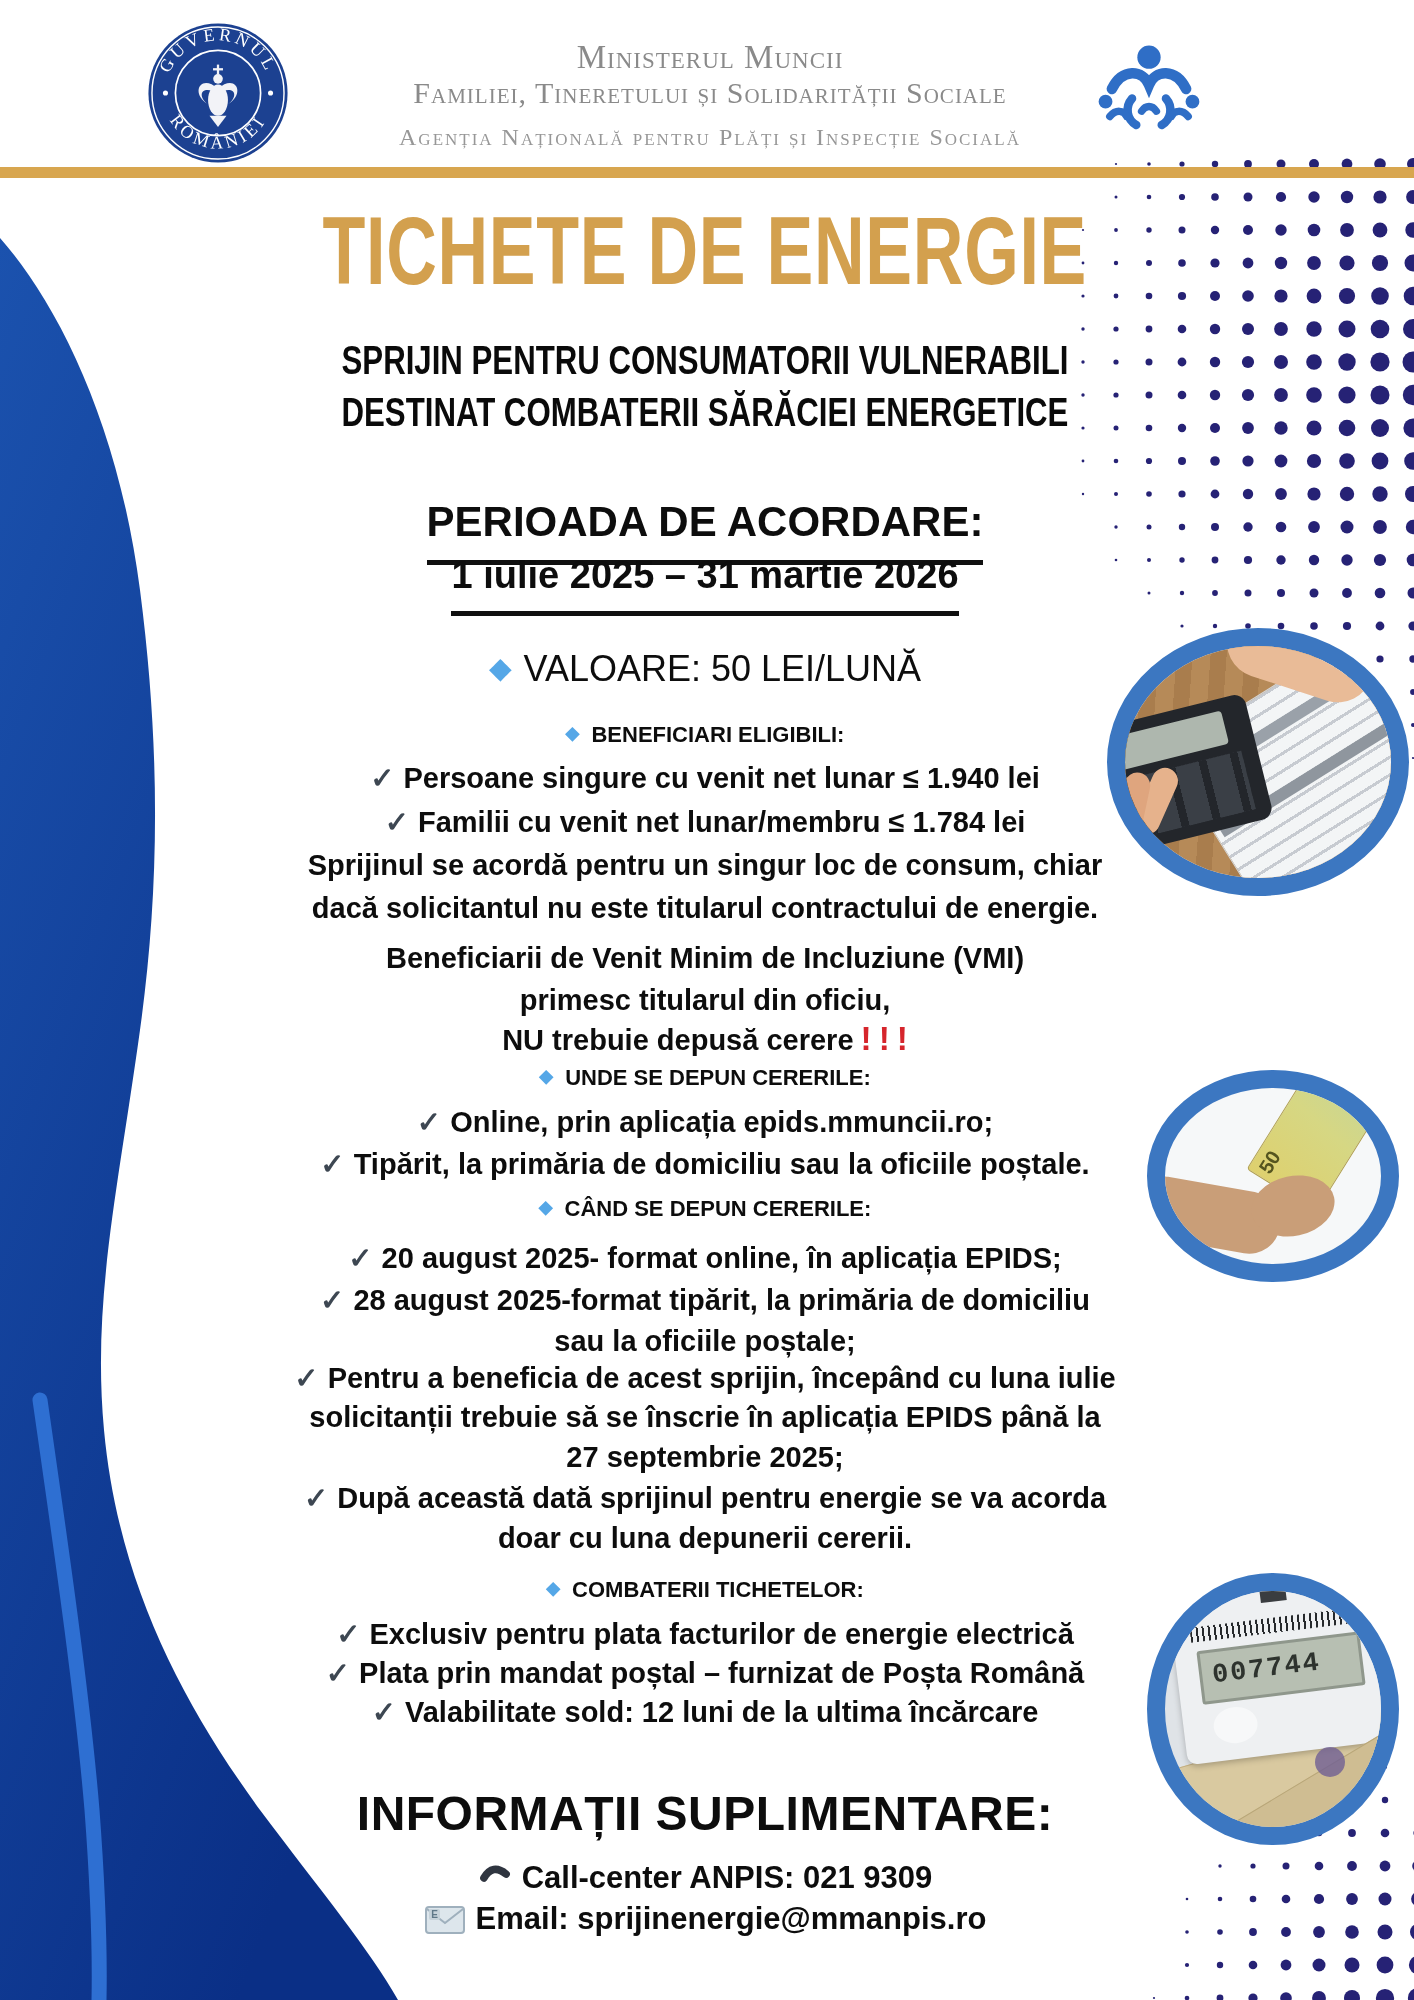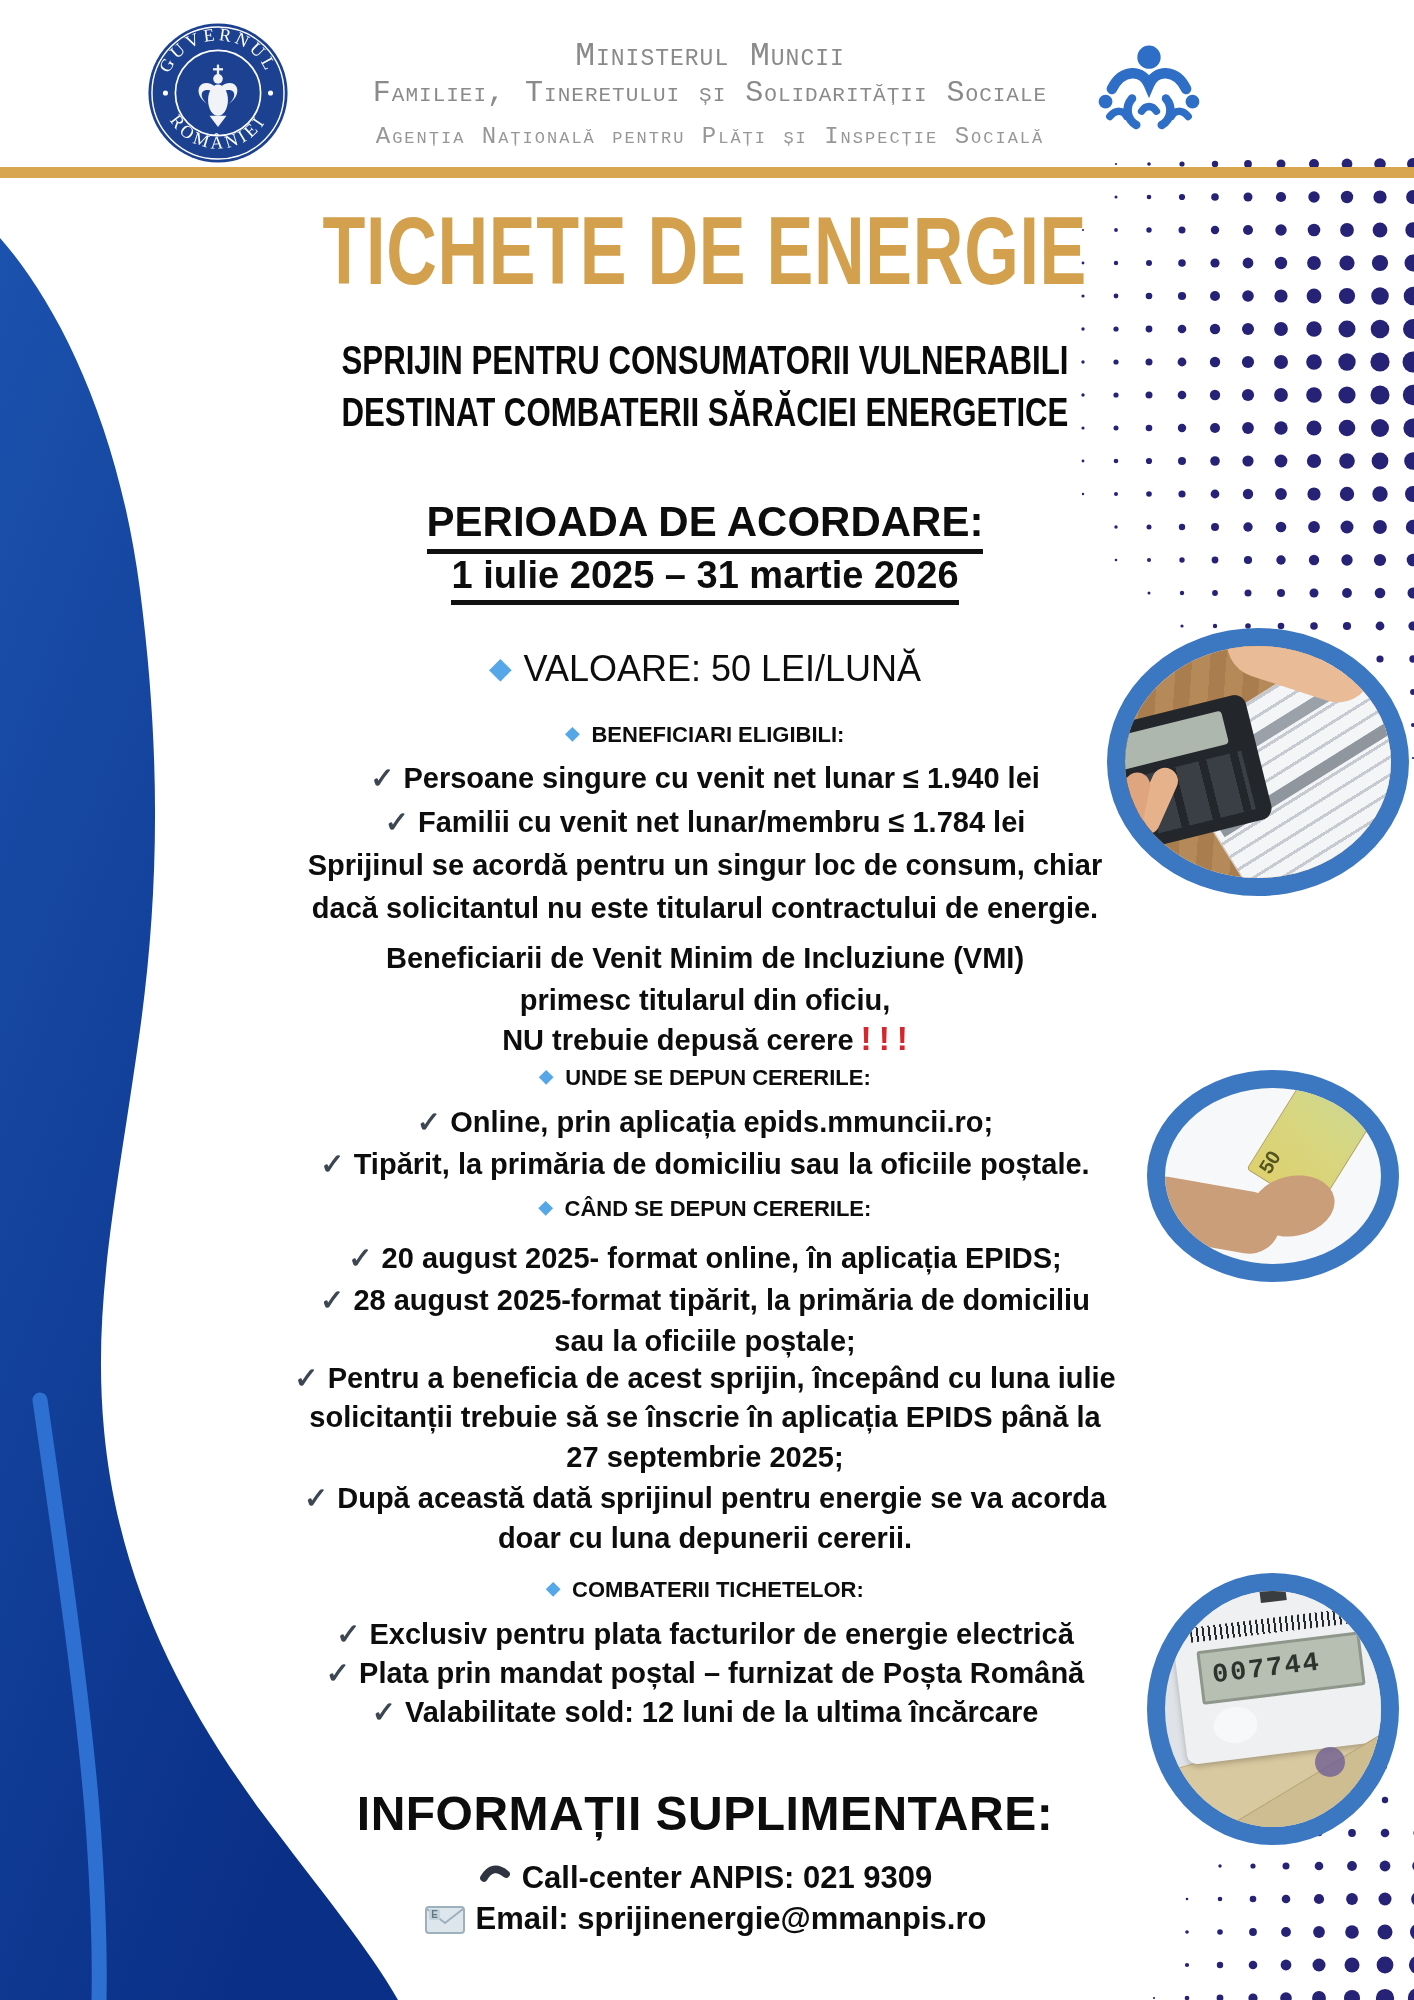--- a/index.html
+++ b/index.html
@@ -9,35 +9,35 @@
     margin:0 auto;
   }
   .abs{position:absolute;}
   svg{display:block;}
   
   #wave-svg{left:0;top:0;z-index:1;}
   #dots-svg{left:0;top:0;z-index:1;pointer-events:none;}
   
   .gov-seal{left:147px;top:22px;width:142px;height:142px;z-index:5;}
   .ministry{left:340px;top:38px;width:740px;text-align:center;z-index:5;
-    font-family:Liberation Mono, monospace;font-variant:small-caps;color:#8a8a8a;}
+    font-family:Liberation Serif, serif;font-variant:small-caps;color:#8a8a8a;}
   .ministry .m1{font-size:33px;line-height:38px;letter-spacing:1px;}
   .ministry .m2{font-size:30px;line-height:34px;letter-spacing:1px;}
   .ministry .m3{font-size:24px;line-height:26px;letter-spacing:2px;color:#979797;margin-top:14px;}
   .anpis-logo{left:1096px;top:34px;width:106px;height:112px;z-index:5;}
   .gold-bar{left:0;top:167px;width:1414px;height:11px;background:#d8a64f;z-index:2;}
   
   .line{position:absolute;left:130px;width:1150px;text-align:center;z-index:4;}
   .condense{display:inline-block;transform:scaleX(.73);transform-origin:50% 50%;white-space:nowrap;}
   .condense2{display:inline-block;transform:scaleX(.78);transform-origin:50% 50%;white-space:nowrap;}
   .title{font-size:96px;font-weight:bold;color:#d3a04e;letter-spacing:1px;}
   .sub{font-size:40px;font-weight:bold;color:#0a0a0a;}
   .big{font-size:42px;font-weight:bold;}
   .date{font-size:38px;font-weight:bold;}
-  .ul{display:inline-block;border-bottom:5px solid #101010;padding-bottom:3px;}
+  .ul{display:inline-block;border-bottom:5px solid #101010;padding-bottom:14px;}
   .val{font-size:36px;font-weight:normal;text-align:center;}
   .h2{font-size:22px;font-weight:bold;}
   .body-l{font-size:29px;font-weight:bold;}
   .dia{color:#55a7e7;font-size:.82em;margin-right:12px;vertical-align:3px;}
   .chk{color:#3d4752;font-weight:bold;margin-right:9px;}
   .excl{color:#d6252c;font-weight:bold;font-size:1.15em;margin-left:7px;}
   .info-h{font-size:48px;font-weight:bold;letter-spacing:.5px;}
   .contact{font-size:31px;font-weight:bold;}
   .phone-icon-svg{display:inline-block;vertical-align:-4px;margin-right:10px;}
   .env-icon-svg{display:inline-block;vertical-align:-6px;margin-right:10px;}

